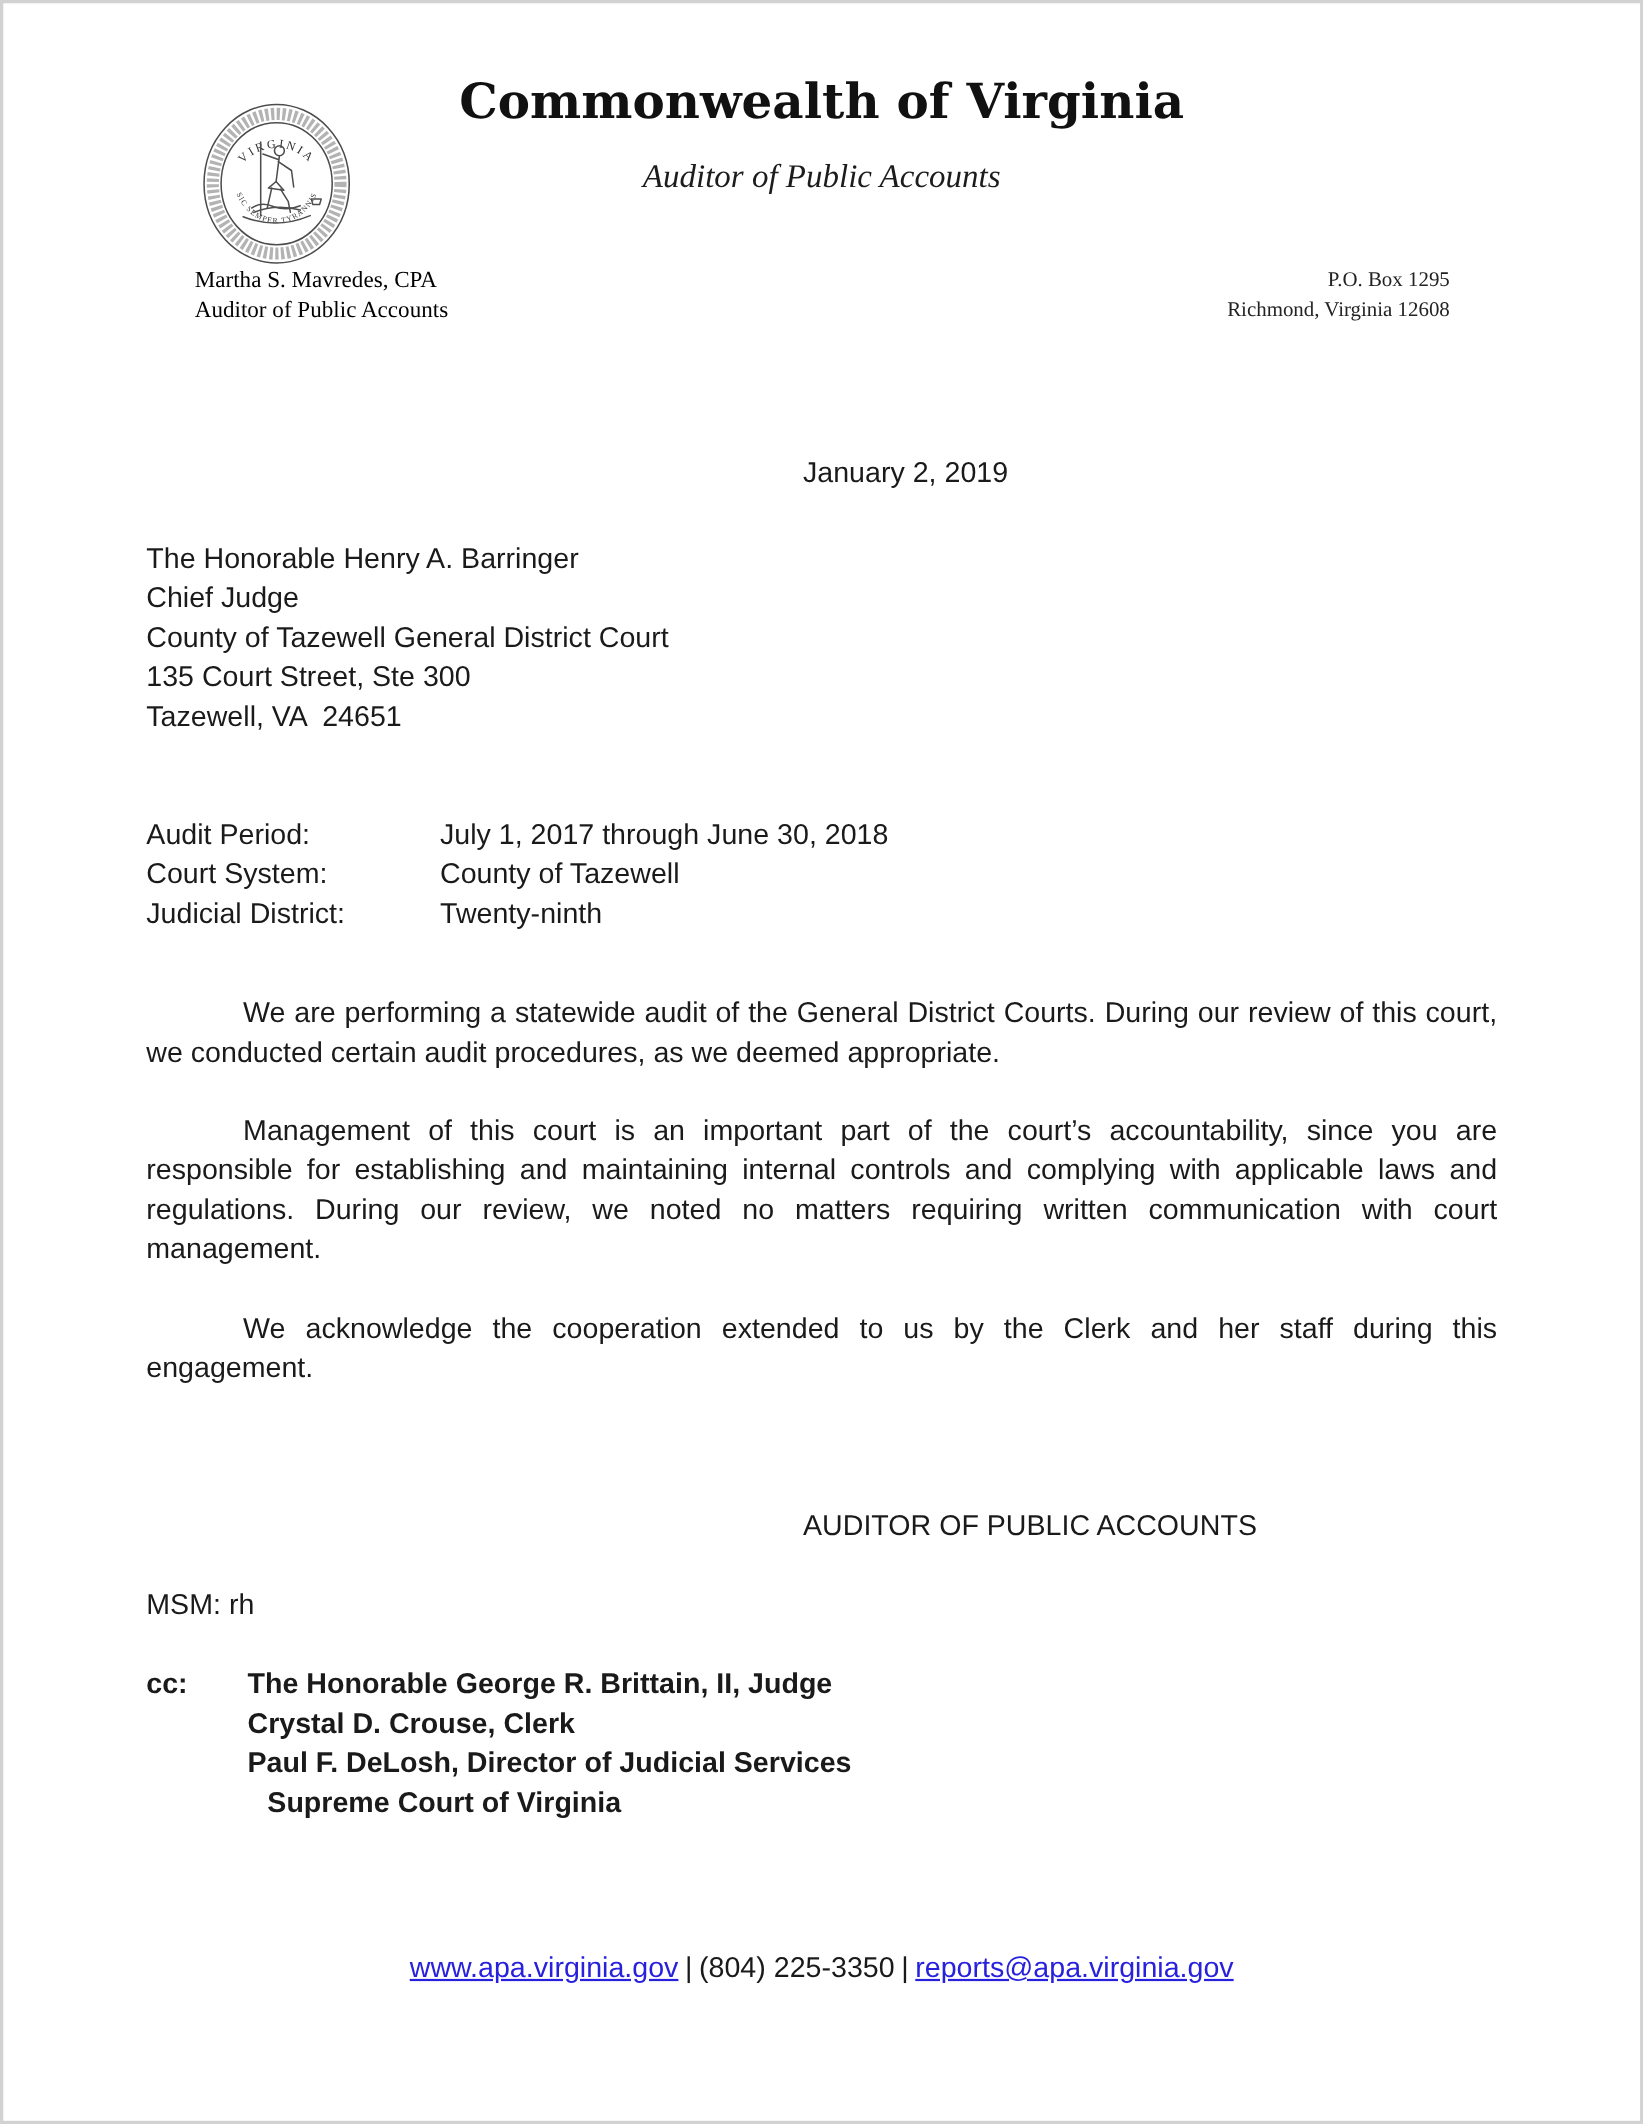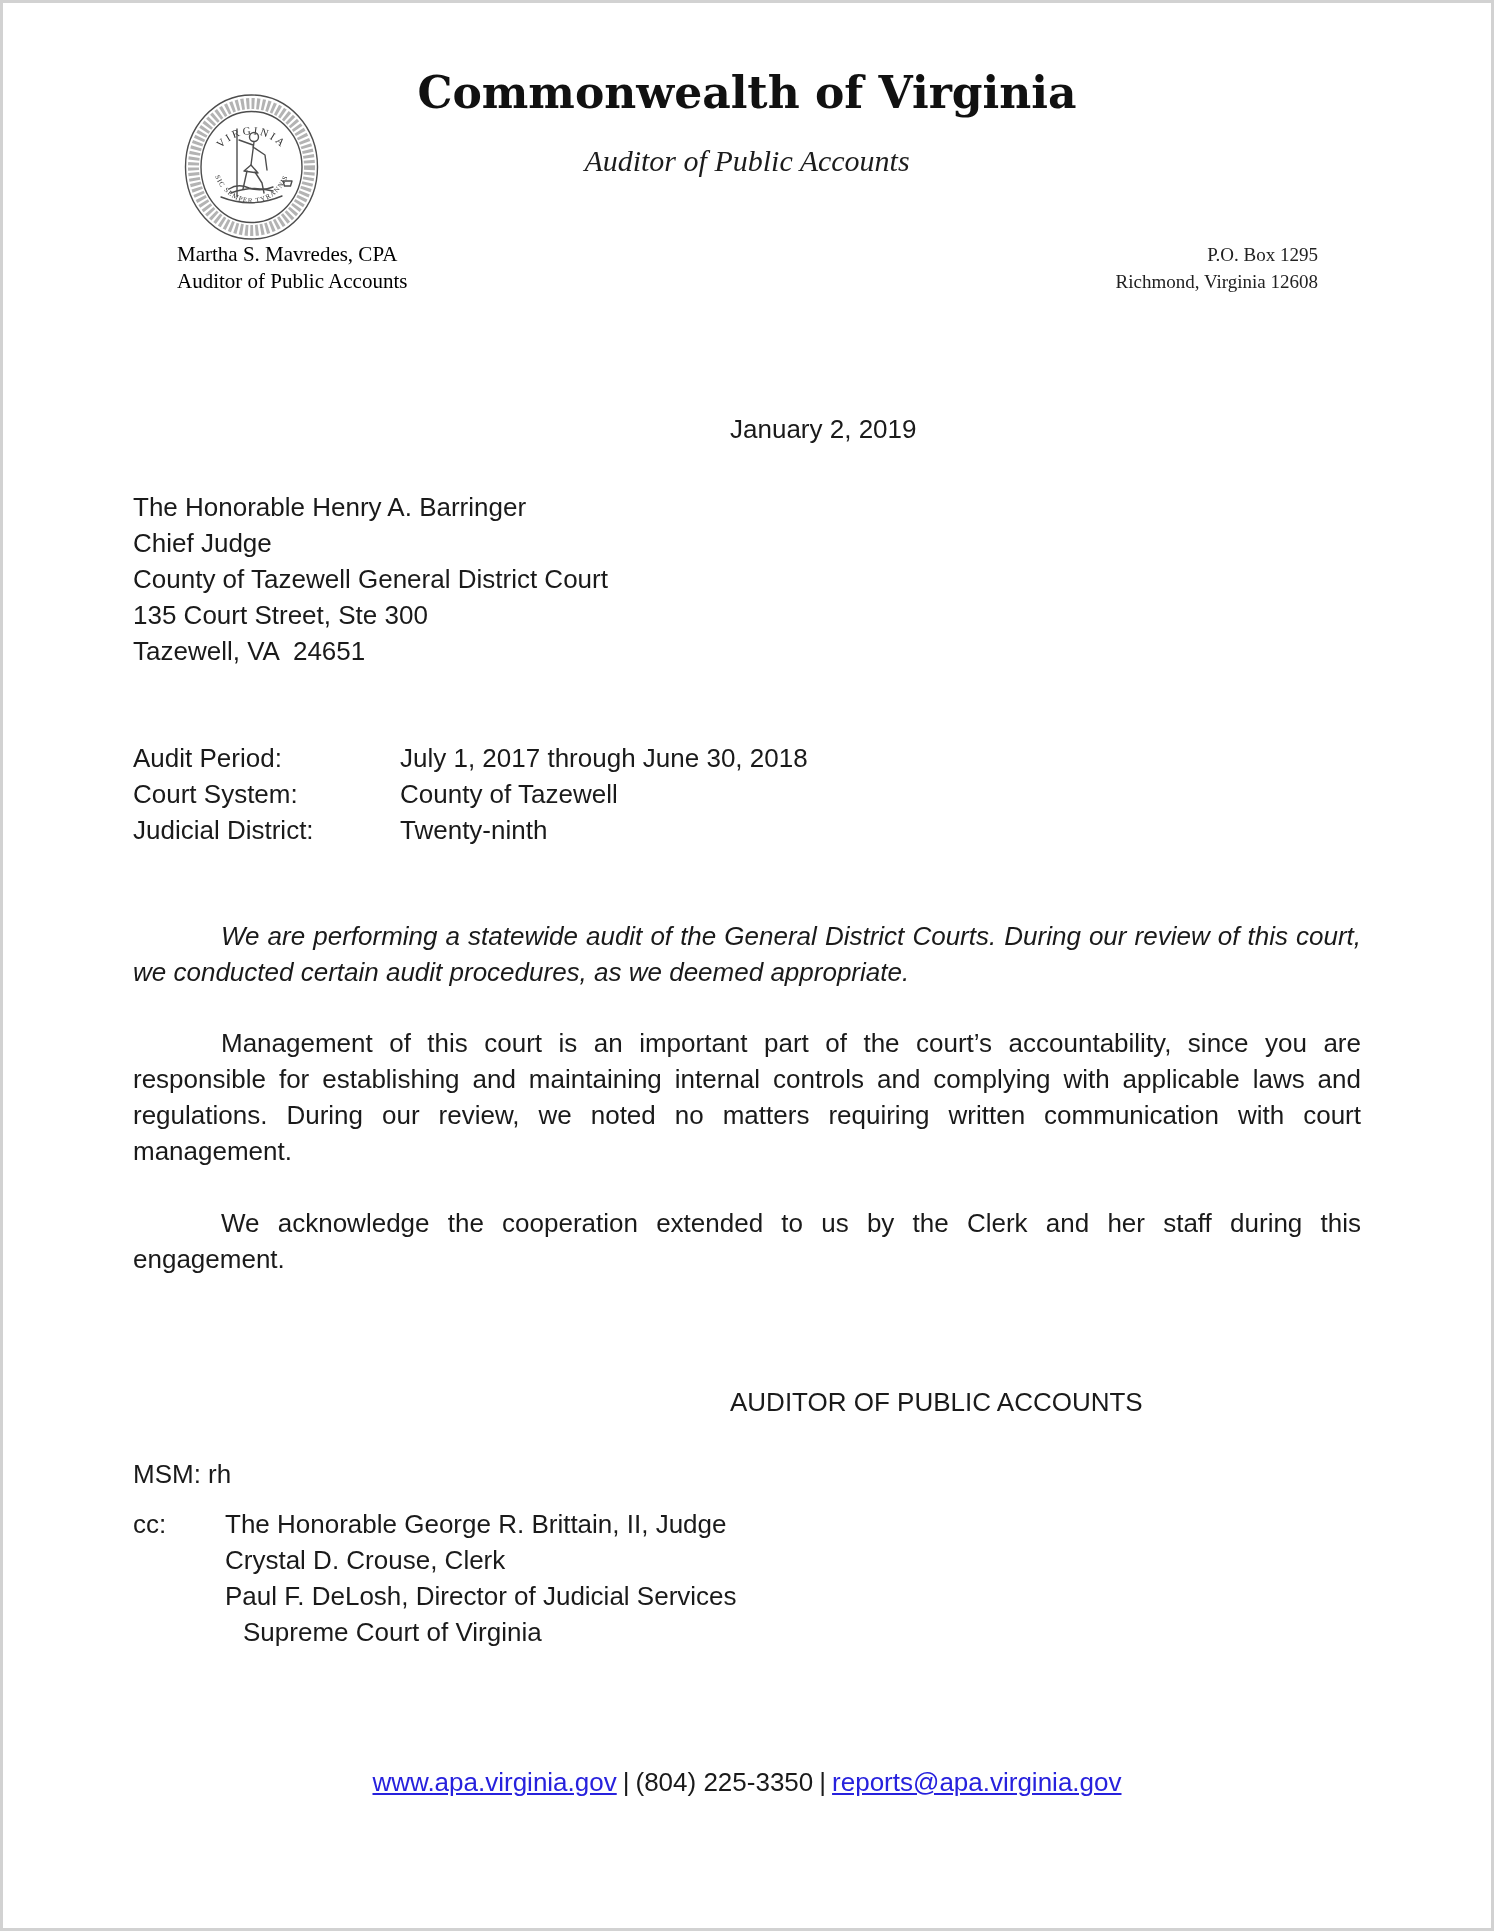--- a/index.html
+++ b/index.html
@@ -42,26 +42,26 @@
     font-size:19px;line-height:27px;color:#222;
   }
   
   .date-line{margin-top:108px;padding-left:597px;}
   .recipient{margin-top:42px;}
   .recipient div{white-space:pre-wrap;}
   .details{margin-top:71px;}
   .detail-row{display:flex;}
   .detail-label{width:267px;flex:0 0 267px;}
   .para{text-align:justify;text-indent:88px;}
-  .para.p1{margin-top:70px;font-style:italic;}
+  .para.p1{margin-top:54px;}
   .para.p2{margin-top:35px;}
   .para.p3{margin-top:36px;}
   .signature-line{margin-top:107px;padding-left:597px;}
   .reference-line{margin-top:36px;}
-  .cc-block{margin-top:14px;display:flex;}
+  .cc-block{margin-top:36px;display:flex;font-weight:bold;}
   .cc-label{width:92px;flex:0 0 92px;}
   .cc-list div{white-space:pre-wrap;}
   .cc-sub{padding-left:18px;}
   
   .footer{margin-top:114px;text-align:center;}
   .footer a{text-decoration:underline;}
   .footer .sep{color:#1a1a1a;padding:0 6px;}
   .seal-stroke{fill:none;stroke:#4d4d4d;stroke-width:1.4;}
 </style>
 </head>

